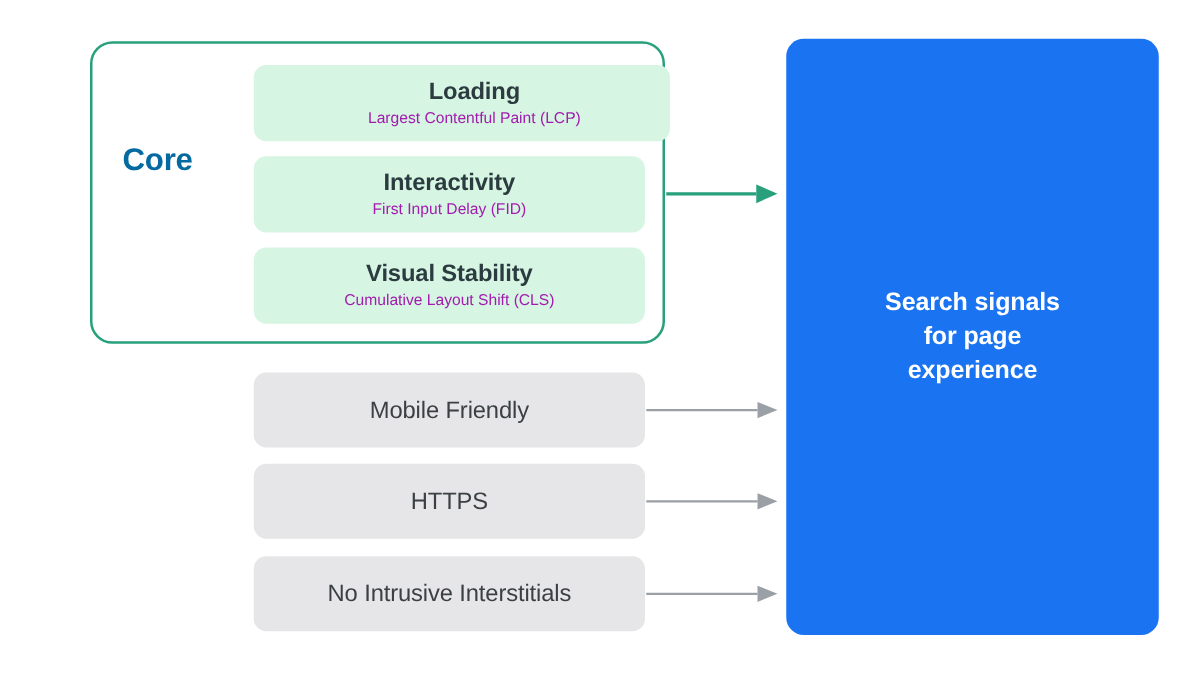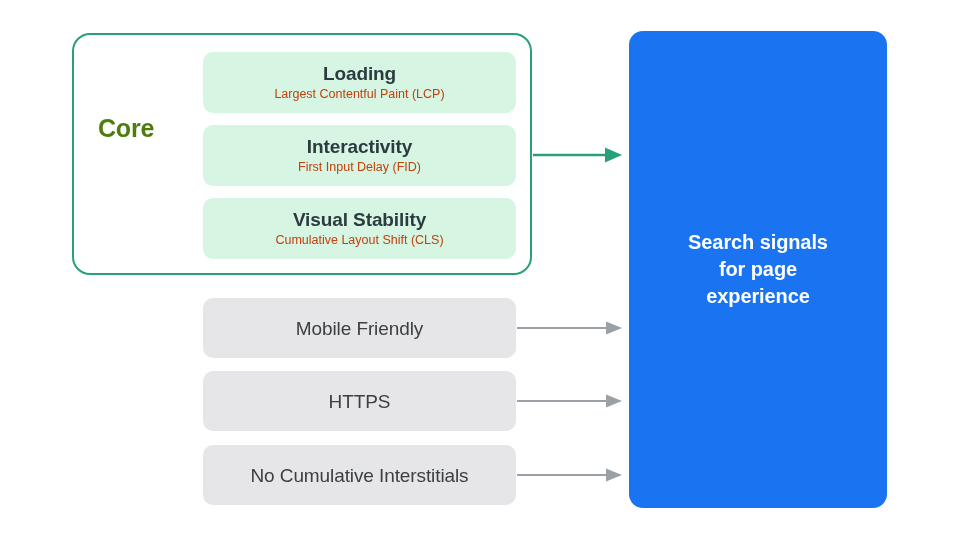--- a/index.html
+++ b/index.html
@@ -30,21 +30,21 @@
     border: 2px solid #27a07b;
     border-radius: 18px;
     background: transparent;
   }
 
   .cwv-label {
     position: absolute;
     left: 98px;
     top: 113px;
     width: 96px;
-    color: #4d7c0f;
+    color: #0369a1;
     font-size: 25px;
     line-height: 30px;
     font-weight: bold;
     letter-spacing: -0.2px;
     text-align: left;
   }
   .cwv-label span { display: block; }
 
   
   .vital-card {
@@ -52,33 +52,33 @@
     left: 203px;
     width: 313px;
     height: 61px;
     background: #d6f5e3;
     border-radius: 10px;
     display: flex;
     flex-direction: column;
     align-items: center;
     justify-content: center;
   }
-  .vital-card.v1 { top: 52px; }
+  .vital-card.v1 { top: 52px; padding-left: 20px; }
   .vital-card.v2 { top: 125px; }
   .vital-card.v3 { top: 198px; }
 
   .vital-title {
     color: #2b3b3f;
     font-size: 19px;
     font-weight: bold;
     line-height: 23px;
     letter-spacing: -0.1px;
   }
   .vital-sub {
-    color: #c2410c;
+    color: #a21caf;
     font-size: 12.5px;
     line-height: 17px;
     font-weight: normal;
     margin-top: 1px;
   }
 
   
   .gray-card {
     position: absolute;
     left: 203px;
@@ -100,21 +100,21 @@
     font-weight: normal;
     line-height: 23px;
     letter-spacing: -0.1px;
   }
 
   
   .blue-panel {
     position: absolute;
     left: 629px;
     top: 31px;
-    width: 258px;
+    width: 298px;
     height: 477px;
     background: #1a73f0;
     border-radius: 14px;
     display: flex;
     align-items: center;
     justify-content: center;
   }
   .blue-text {
     color: #ffffff;
     font-size: 20px;
@@ -161,21 +161,21 @@
     <div class="vital-sub">First Input Delay (FID)</div>
   </div>
 
   <div class="gray-card g2">
     <div class="gray-label">HTTPS</div>
   </div>
   <div class="gray-card g1">
     <div class="gray-label">Mobile Friendly</div>
   </div>
   <div class="gray-card g3">
-    <div class="gray-label">No Cumulative Interstitials</div>
+    <div class="gray-label">No Intrusive Interstitials</div>
   </div>
 
   <svg class="arrow-svg" viewBox="0 0 960 540">
     <g>
       <line x1="533" y1="155" x2="605" y2="155" stroke="#27a07b" stroke-width="2.6"></line>
       <polygon points="605,147.5 622,155 605,162.5" fill="#27a07b"></polygon>
     </g>
     <g>
       <line x1="517" y1="328" x2="606" y2="328" stroke="#9aa0a6" stroke-width="1.8"></line>
       <polygon points="606,321.5 622,328 606,334.5" fill="#9aa0a6"></polygon>

